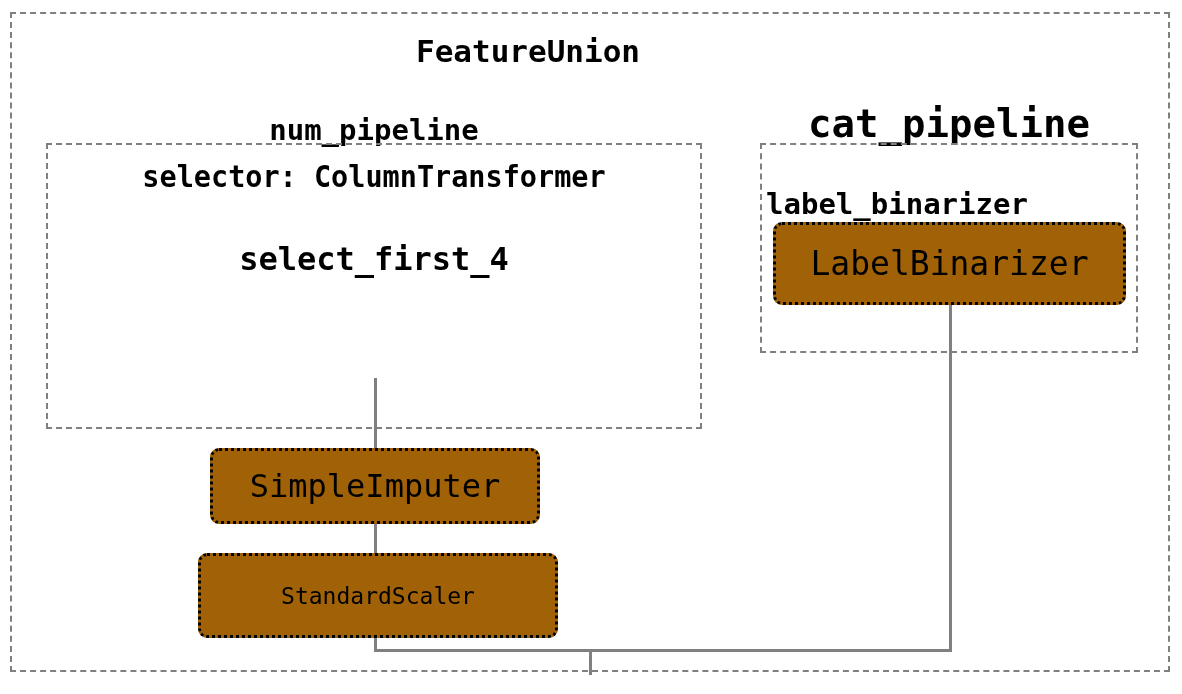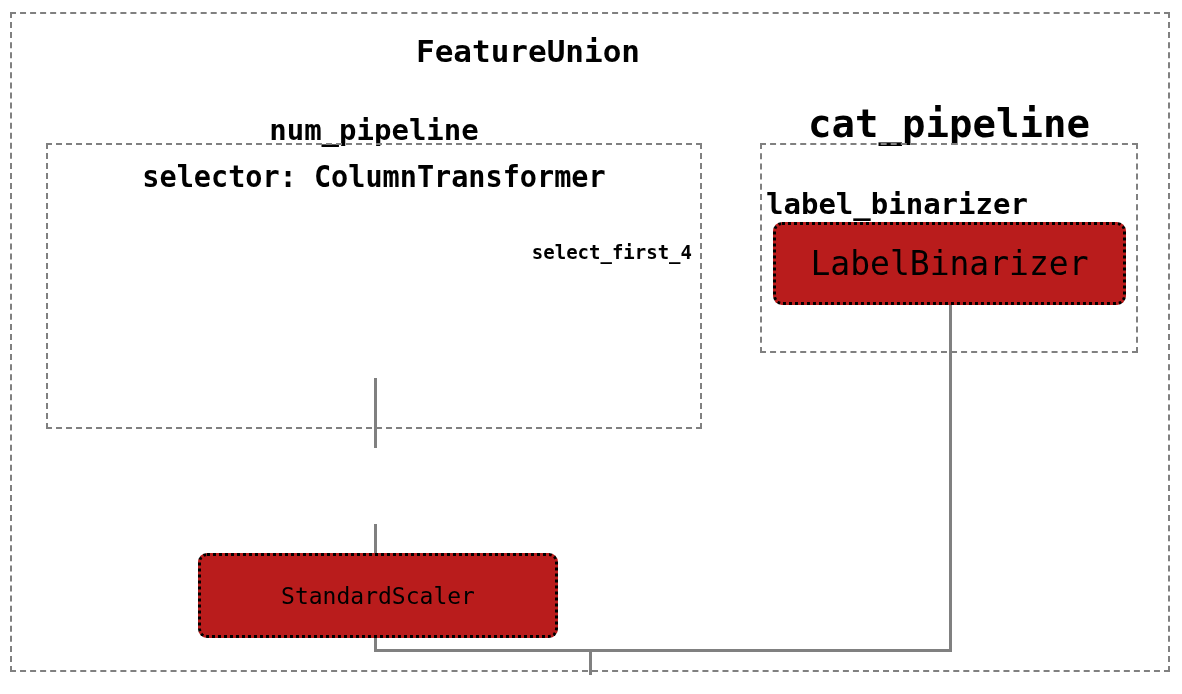--- a/index.html
+++ b/index.html
@@ -68,36 +68,36 @@
     left: 56px; top: 162px;
     width: 636px;
     text-align: center;
     font-size: 30px;
     transform: scaleX(0.95);
     transform-origin: center top;
   }
   #select-first-4-label {
     left: 56px; top: 243px;
     width: 636px;
-    text-align: right;
-    font-size: 19px;
+    text-align: center;
+    font-size: 32px;
   }
   #label-binarizer-label {
     left: 766px; top: 162px;
     width: 366px;
     text-align: left;
     font-size: 29px;
     margin-top: 28px;
   }
 
   
   .node {
     position: absolute;
     box-sizing: border-box;
-    background: #b91c1c;
+    background: #a16207;
     border: 3px dotted #000000;
     border-radius: 9px;
     display: flex;
     align-items: center;
     justify-content: center;
     color: #000000;
     font-family: "DejaVu Sans Mono", monospace;
     font-weight: normal;
     white-space: nowrap;
   }
@@ -152,20 +152,21 @@
 
   <div class="label" id="num-pipeline-label">num_pipeline</div>
 
   <div class="container" id="num-pipeline-container"></div>
 
   <div class="label" id="selector-label">selector: ColumnTransformer</div>
 
   <div class="label" id="select-first-4-label">select_first_4</div>
 
 
+  <div class="node" id="node-simpleimputer">SimpleImputer</div>
 
   <div class="node" id="node-standardscaler">StandardScaler</div>
 
   <div class="label" id="cat-pipeline-label">cat_pipeline</div>
 
   <div class="container" id="cat-pipeline-container"></div>
 
   <div class="label" id="label-binarizer-label">label_binarizer</div>
 
   <div class="node" id="node-labelbinarizer">LabelBinarizer</div>

